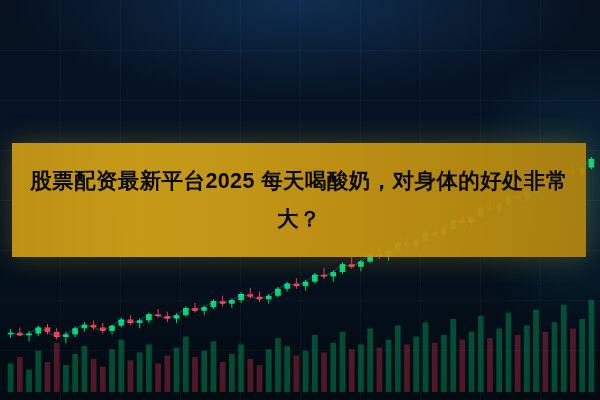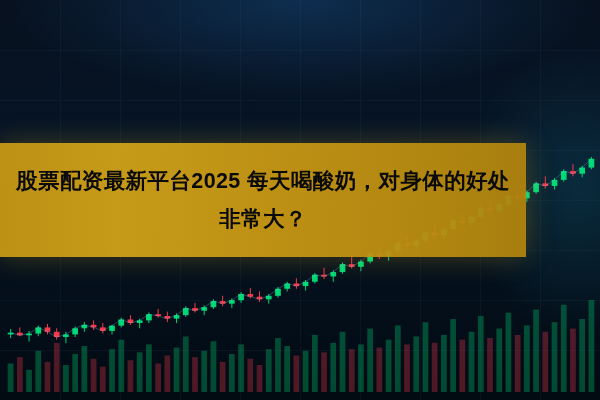--- a/index.html
+++ b/index.html
@@ -49,31 +49,32 @@
   svg.chart {
     position: absolute;
     inset: 0;
     width: 600px;
     height: 400px;
   }
 
   
   .banner {
     position: absolute;
-    left: 0;
+    left: 12px;
     top: 143px;
     width: 526px;
     height: 114px;
     background: linear-gradient(90deg,
         rgba(196,150,20,0.96) 0%,
         rgba(206,160,24,0.96) 22%,
         rgba(200,152,20,0.95) 50%,
         rgba(188,142,16,0.95) 78%,
         rgba(176,132,14,0.95) 100%);
     box-shadow: 0 0 26px rgba(210,164,30,0.30);
+    padding-left: 48px;
   }
   .banner-inner {
     position: absolute;
     inset: 0;
     display: flex;
     align-items: center;
     justify-content: center;
     padding: 0 14px;
     box-sizing: border-box;
   }

